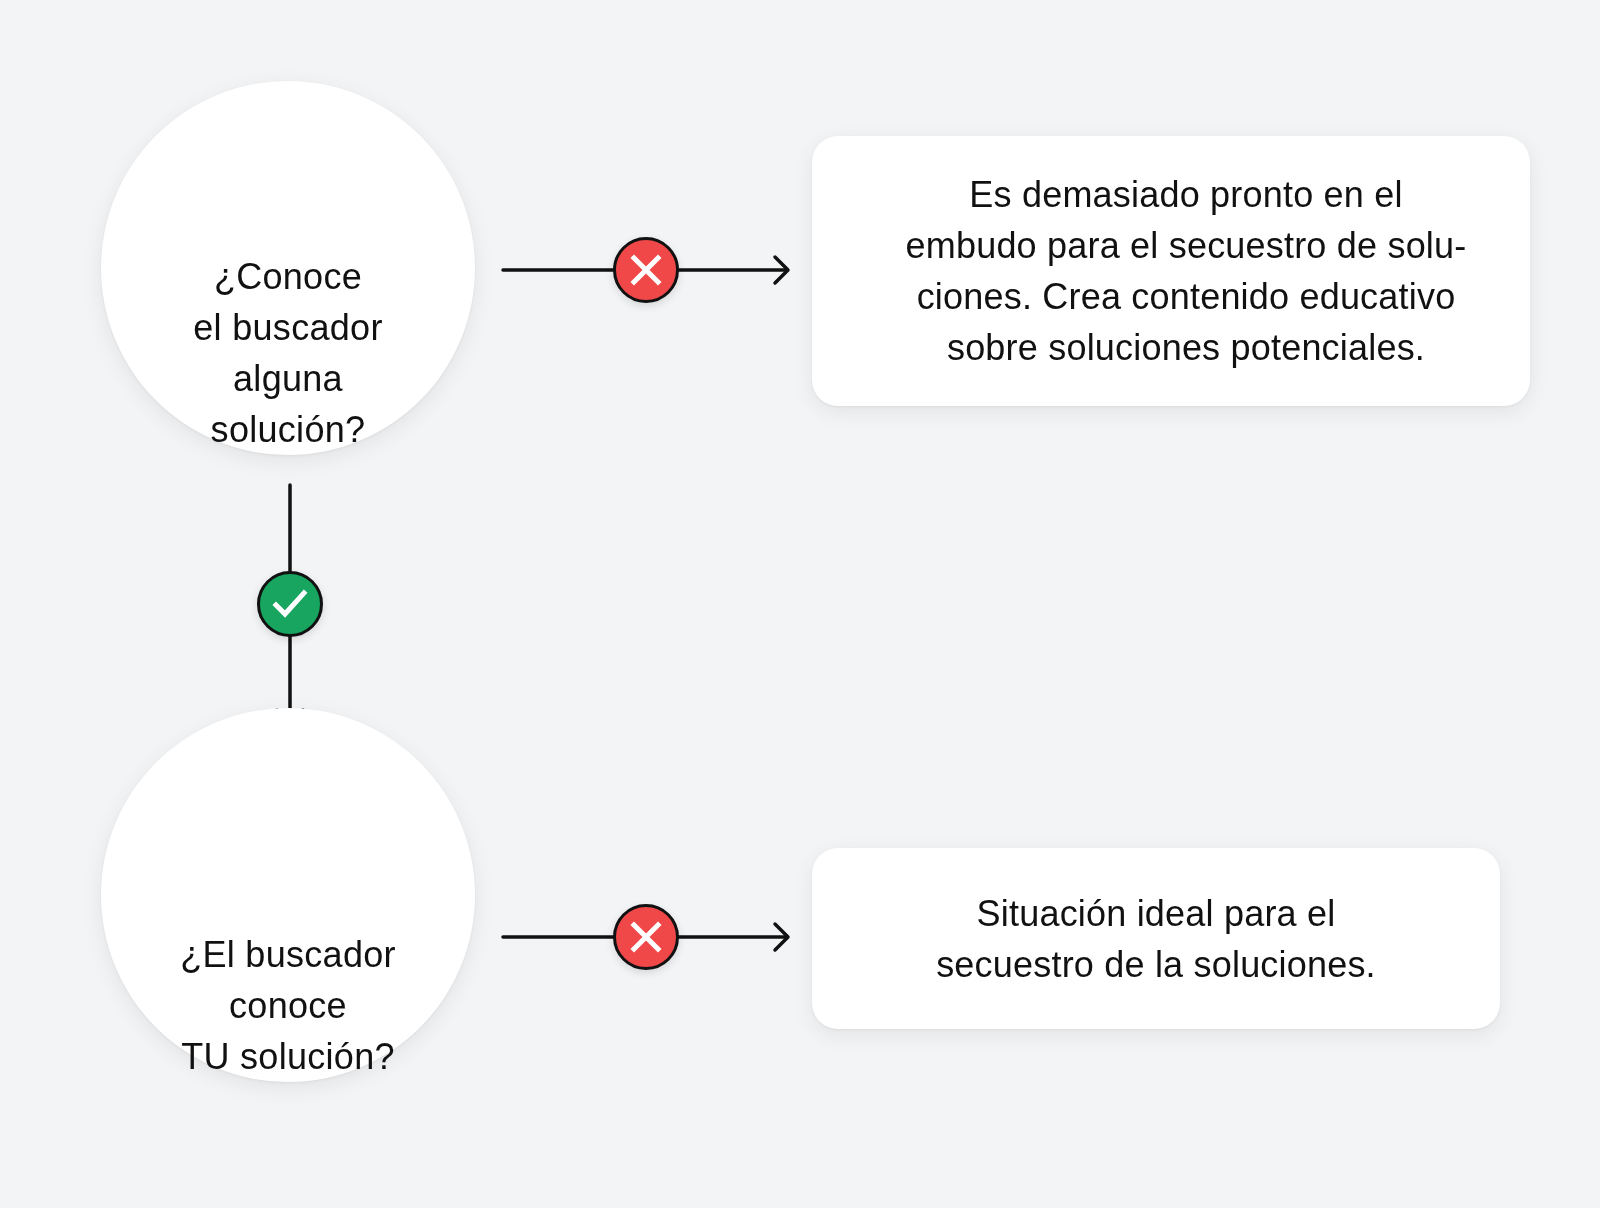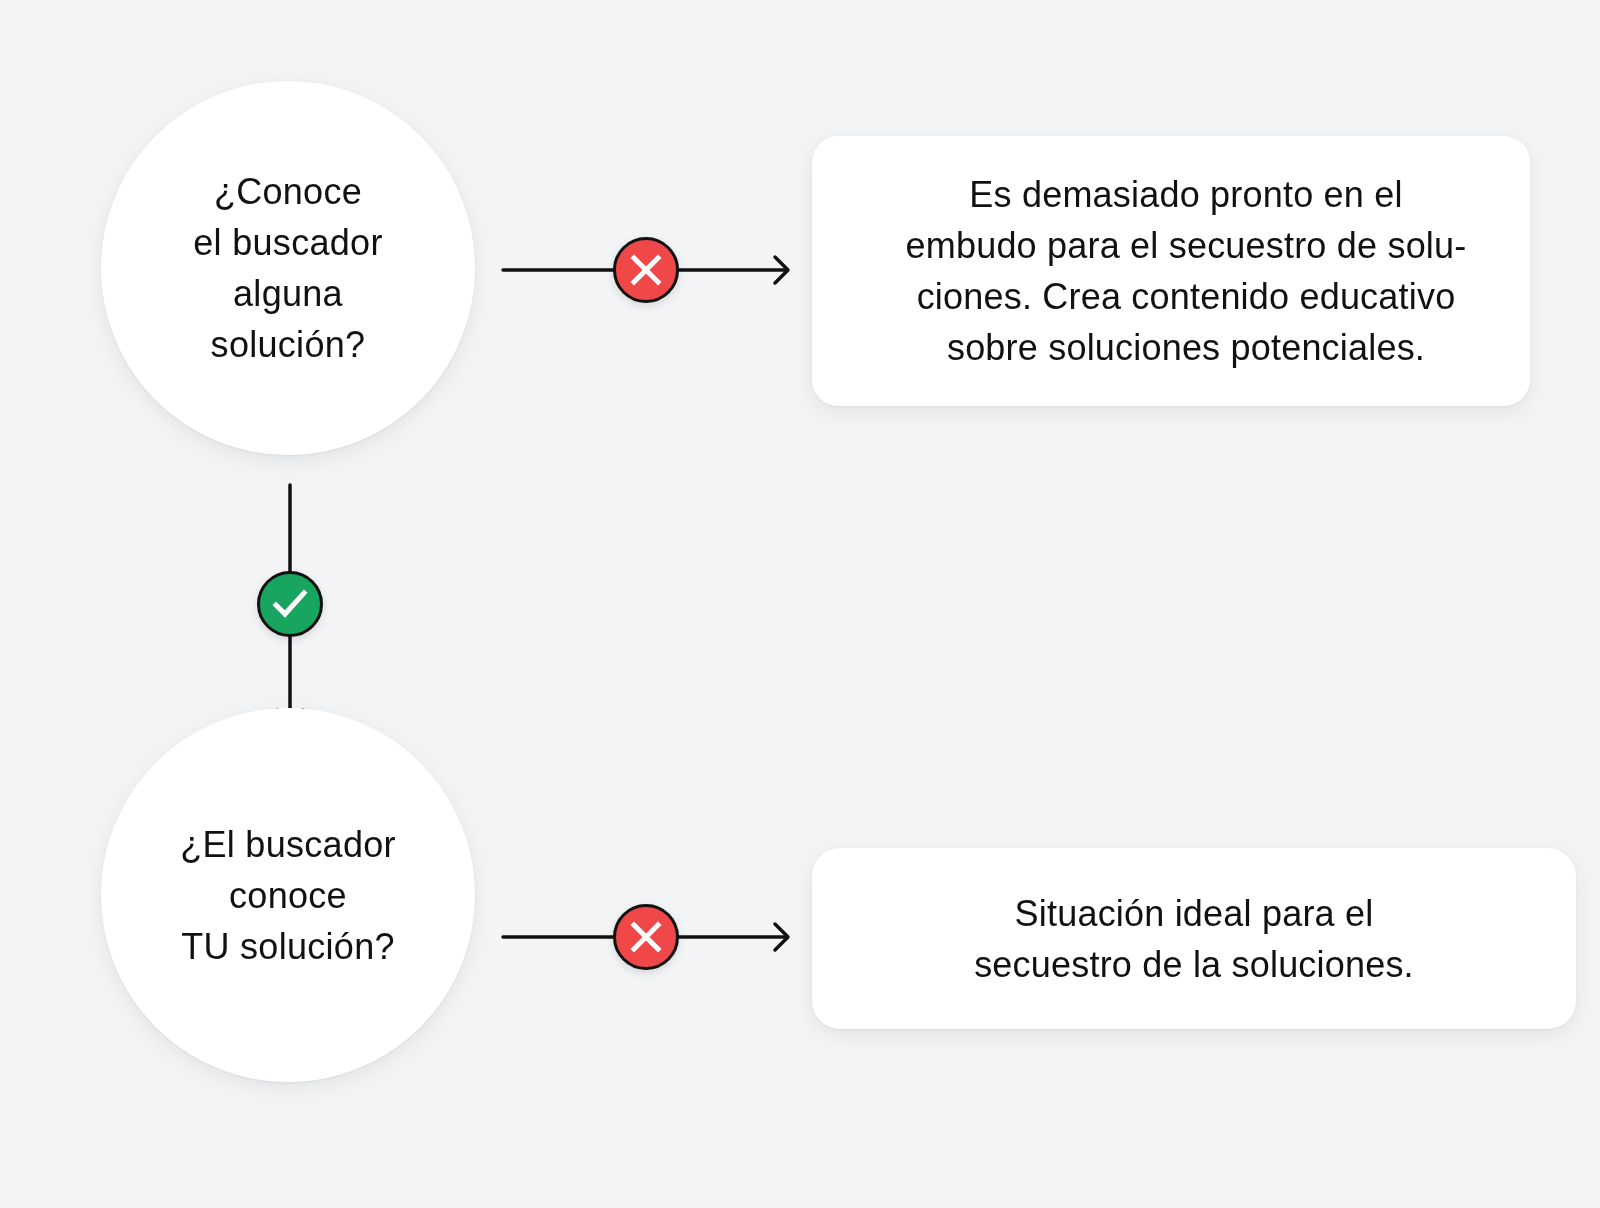--- a/index.html
+++ b/index.html
@@ -16,21 +16,21 @@
       color: #111111;
     }
     .node-circle {
       position: absolute;
       width: 374px;
       height: 374px;
       border-radius: 50%;
       background: #ffffff;
       box-shadow: 0 6px 22px rgba(0,0,0,0.07), 0 1px 3px rgba(0,0,0,0.05);
       display: flex;
-      align-items: center;
+      align-items: flex-end;
       justify-content: center;
       text-align: center;
     }
     .node-circle .label {
       font-size: 36px;
       line-height: 51px;
       white-space: pre-line;
       letter-spacing: 0.3px;
     }
     .card {
@@ -100,21 +100,21 @@
 TU solución?</div>
 </div>
 
 <div class="card" style="left:812px; top:136px; width:688px; height:270px;padding-left:30px;">
   <div class="text">Es demasiado pronto en el
 embudo para el secuestro de solu-
 ciones. Crea contenido educativo
 sobre soluciones potenciales.</div>
 </div>
 
-<div class="card" style="left:812px; top:848px; width:764px; height:181px;border-radius:28px;">
+<div class="card" style="left:812px; top:848px; width:688px; height:181px;">
   <div class="text">Situación ideal para el
 secuestro de la soluciones.</div>
 </div>
 
 <div class="badge" style="left:613px; top:237px; background:#f04848;">
   <svg width="34" height="34" viewBox="0 0 34 34">
     <g stroke="#ffffff" stroke-width="5" stroke-linecap="square">
       <line x1="5" y1="5" x2="29" y2="29"></line>
       <line x1="29" y1="5" x2="5" y2="29"></line>
     </g>

